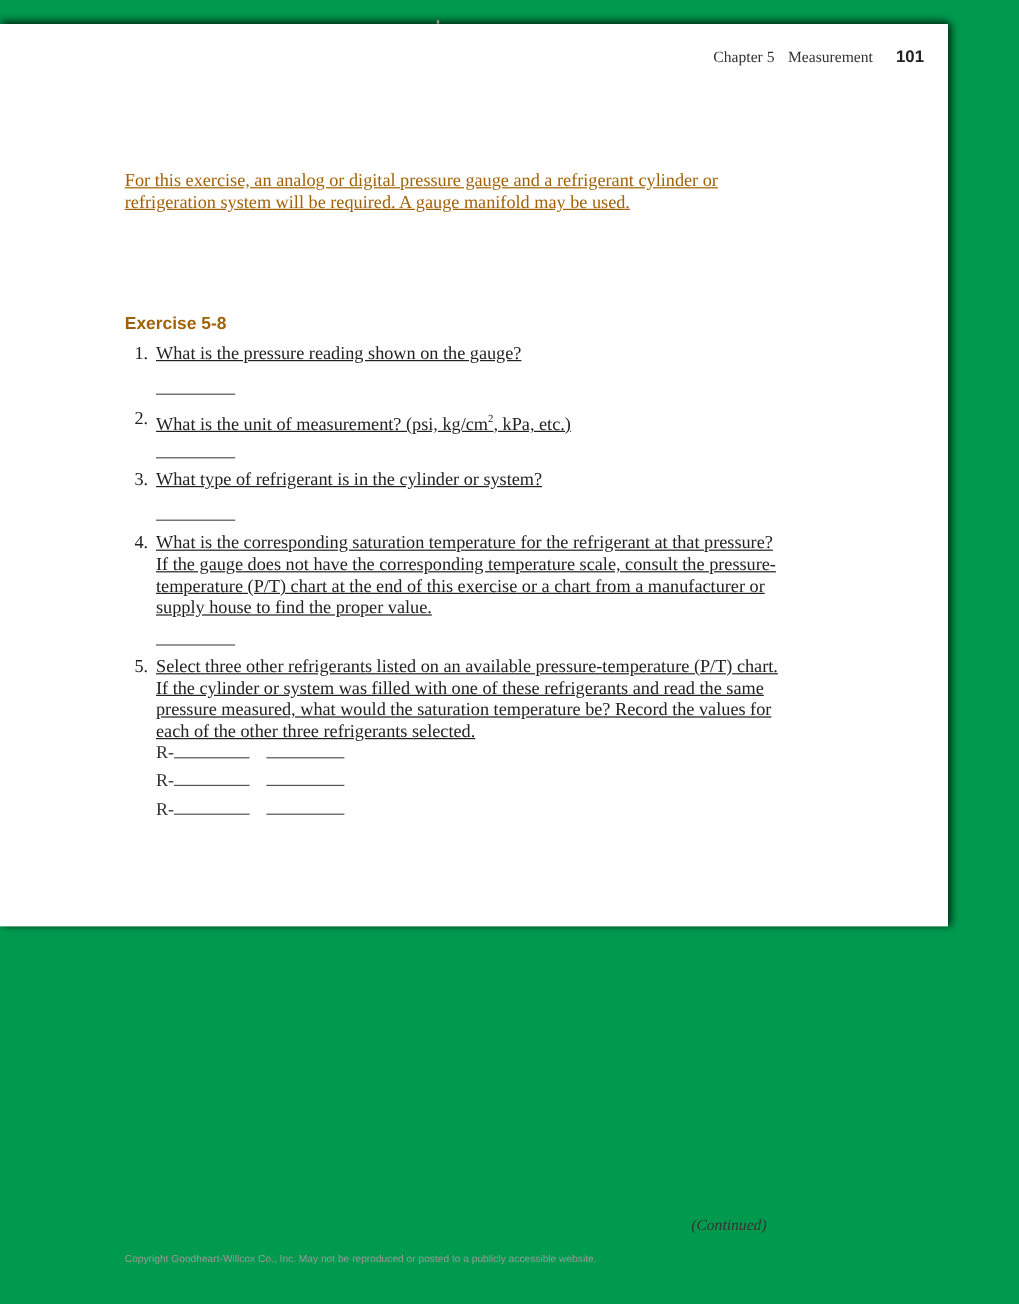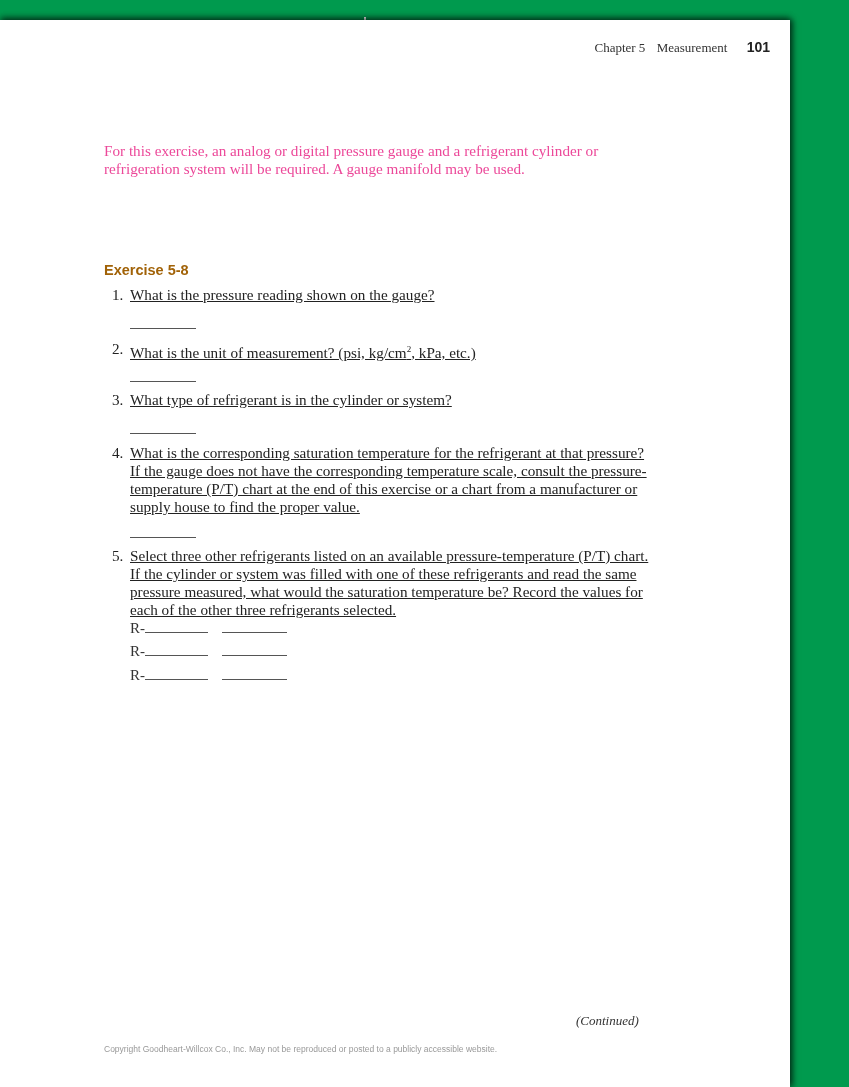--- a/index.html
+++ b/index.html
@@ -2,21 +2,21 @@
 <html><head>
 <meta charset="utf-8">
 <style>
   html, body { margin: 0; padding: 0; }
   body {
     width: 849px; height: 1087px; position: relative; overflow: hidden;
     background: #009a4e;
     font-family: "Liberation Serif", serif;
   }
   .page {
-    position: absolute; left: 0; top: 20px; width: 790px; height: 1067px;
+    position: absolute; left: 0; top: 20px; width: 790px; height: 752px;
     background: #ffffff;
     box-shadow: 3px 0 6px rgba(0,0,0,0.55), 0 -3px 6px rgba(0,0,0,0.45);
   }
   .tick { position: absolute; top: 17px; width: 2px; height: 10px; background: #fff; }
   .header-right {
     position: absolute; right: 20px; top: 19px; font-size: 13px; color: #333;
   }
   .header-right .pg { font-family: "Liberation Sans", sans-serif; font-weight: bold; color: #222; margin-left: 16px; font-size: 14px; }
   .header-right .ch { margin-right: 8px; }
   .namerow {
@@ -25,21 +25,21 @@
     display: flex; align-items: baseline;
   }
   .namerow .line { display: inline-block; border-bottom: 1px solid #555; height: 12px; margin-left: 5px; }
   .title {
     position: absolute; left: 104px; top: 94px;
     font-family: "Liberation Sans", sans-serif; font-weight: bold; font-size: 22px; color: #009a4e;
     margin: 0;
   }
   .intro {
     position: absolute; left: 104px; top: 122px; width: 540px;
-    font-size: 15.2px; line-height: 18px; color: #ec4899;
+    font-size: 15.2px; line-height: 18px; color: #a16207; text-decoration: underline;
   }
   .intro p { margin: 0 0 4px 0; }
   .intro p.indent { text-indent: 25px; }
   .ex-title {
     position: absolute; left: 104px; top: 242px;
     font-family: "Liberation Sans", sans-serif; font-weight: bold; font-size: 14.5px; color: #a16207;
   }
   .q {
     position: absolute; left: 112px; width: 540px;
     font-size: 15.2px; line-height: 18px; color: #222;

